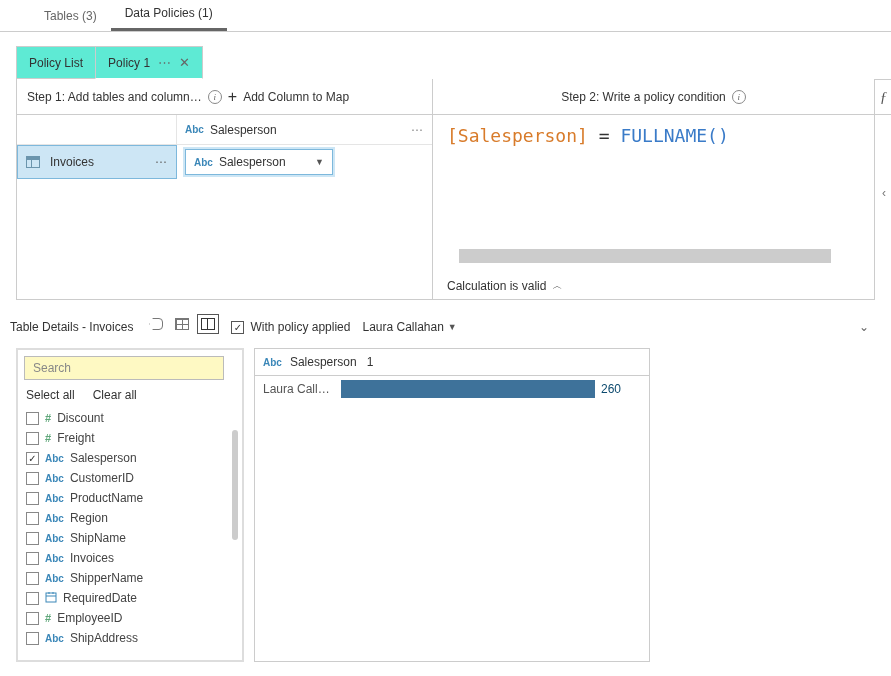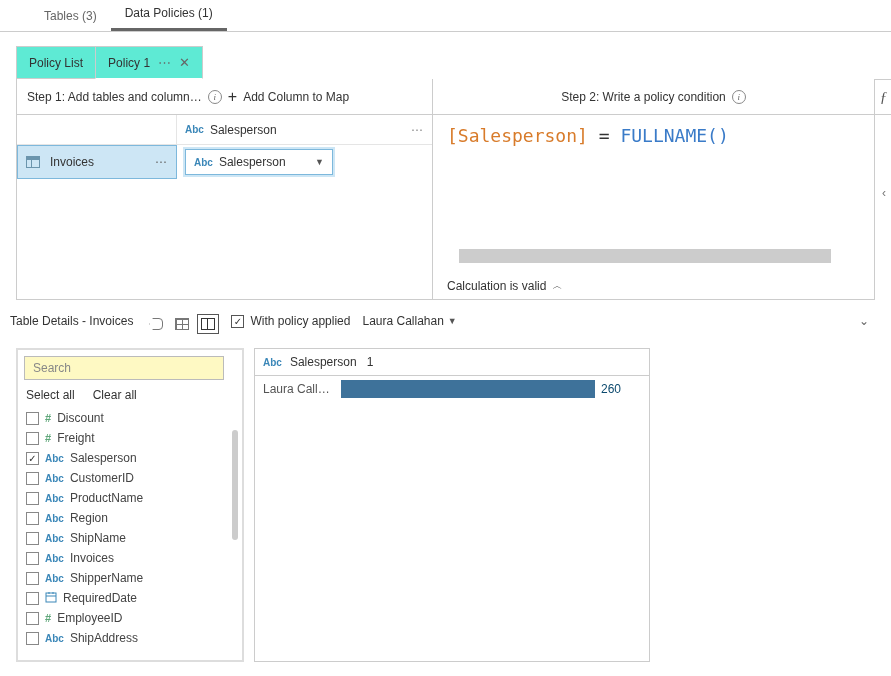--- a/index.html
+++ b/index.html
@@ -137,21 +137,21 @@
     position: absolute; right: -20px; top: 0; width: 20px; height: 36px;
     border: 1px solid #ccc; border-left:none;
     display:flex; align-items:center; justify-content:center;
     font-style: italic; font-family: serif; font-size: 15px; color:#555;
   }
   .side-chev {
     position:absolute; right:-20px; top: 100px; width:20px; height:28px;
     display:flex; align-items:center; justify-content:center; color:#777;
   }
   .detail-bar {
-    display:flex; align-items:flex-start; gap:12px;
+    display:flex; align-items:flex-end; gap:12px;
     padding: 14px 16px 6px 10px;
   }
   .detail-title { font-size: 12px; }
   .view-icons { display:flex; gap:4px; }
   .vicon {
     width: 22px; height: 20px; display:flex; align-items:center; justify-content:center;
     color:#555; cursor:pointer;
   }
   .vicon.active { border:1px solid #555; }
   .tag-icon::before {

